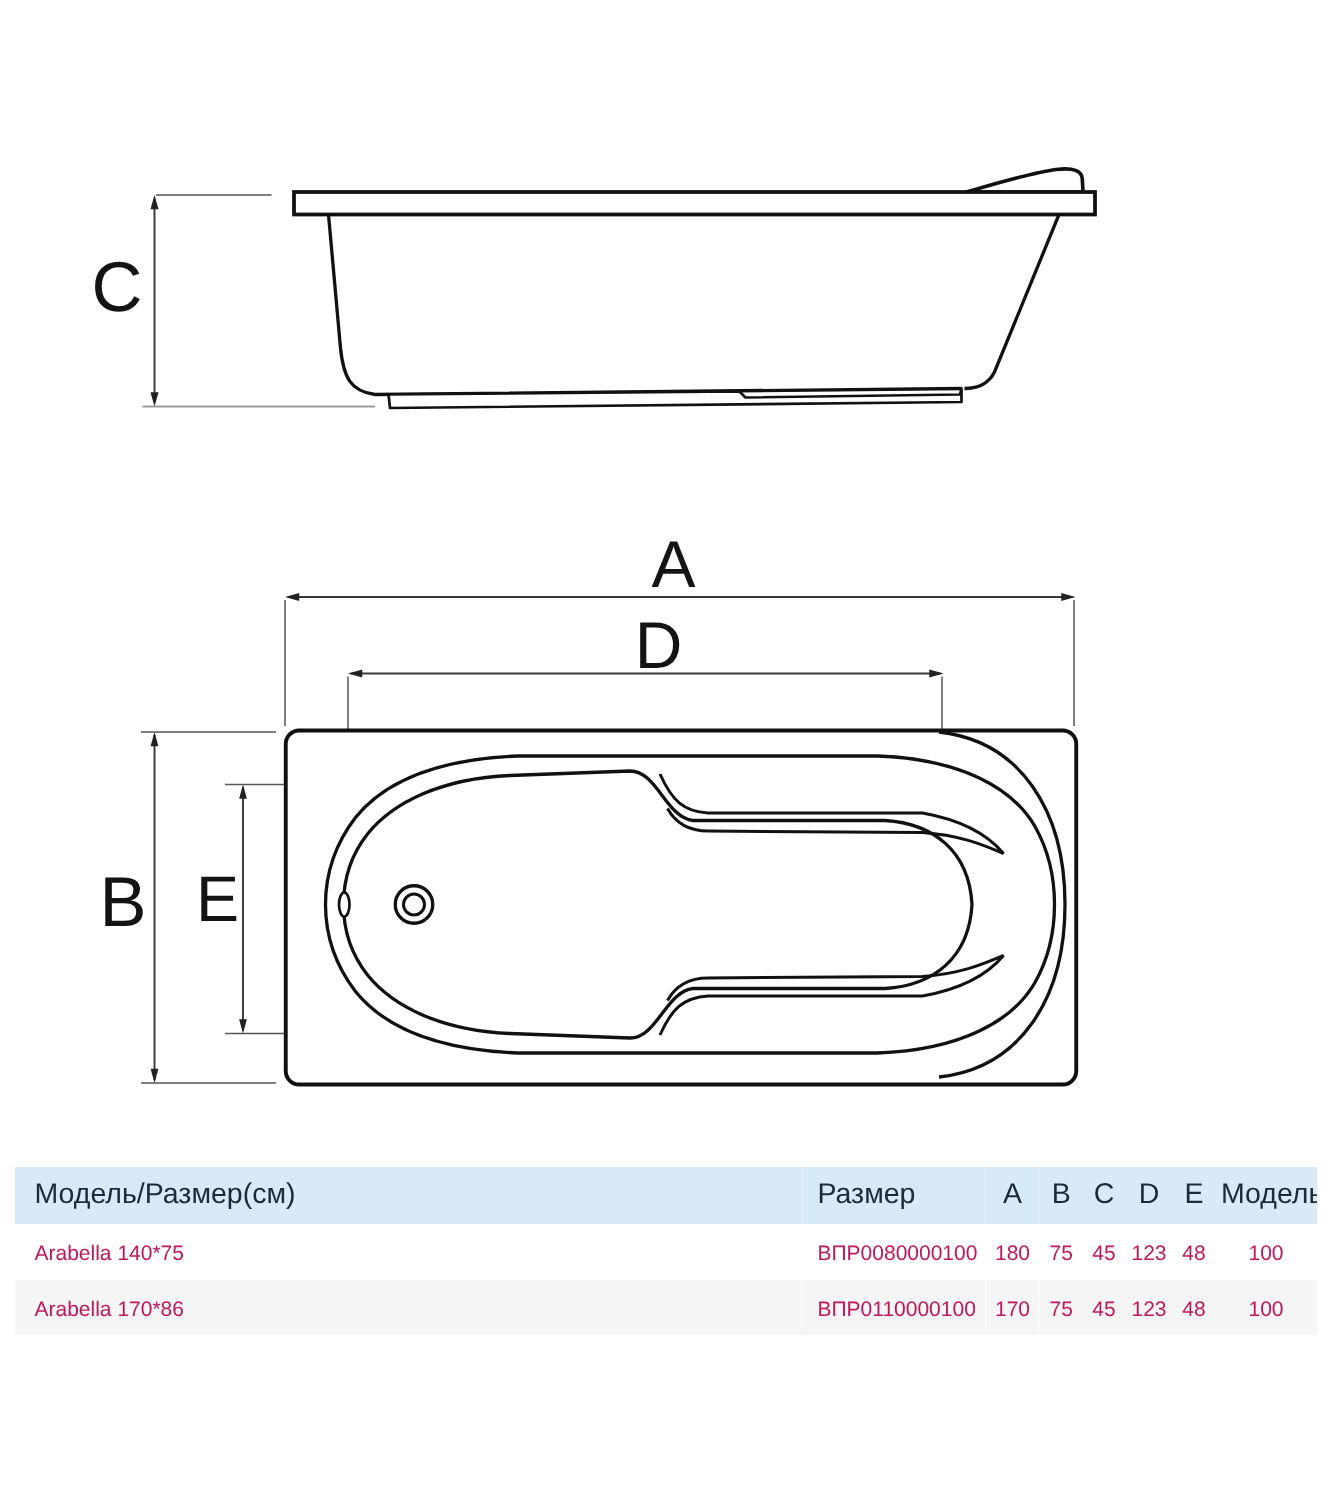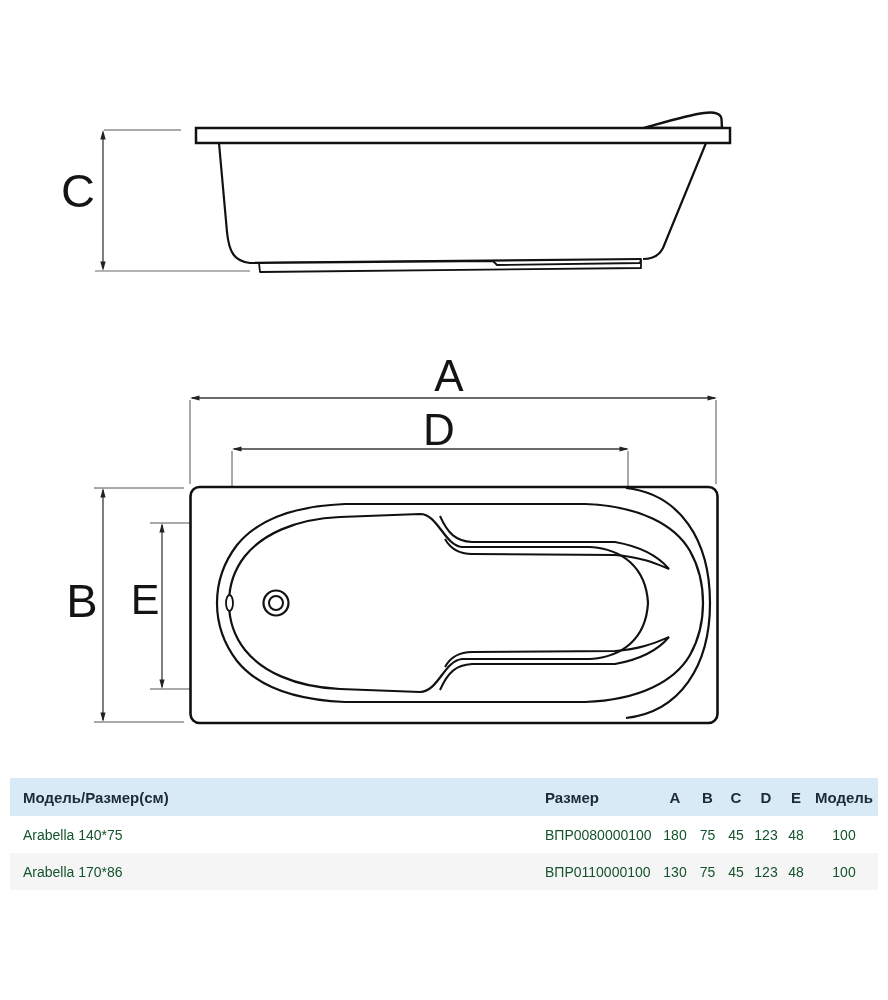--- a/index.html
+++ b/index.html
@@ -14,24 +14,24 @@
   }
   
   .spec-table-wrap{position:absolute;left:10px;top:778px;width:868px;}
   table.spec{border-collapse:collapse;width:868px;table-layout:fixed;}
   table.spec th,table.spec td{
     font-family:"Liberation Sans",sans-serif;
     padding:0 4px;vertical-align:middle;white-space:nowrap;overflow:hidden;
   }
   table.spec thead th{
     background:var(--table_header_bg,#d7eaf5);
-    color:#1c2b36;font-size:15px;font-weight:700;height:38px;
+    color:#1c2b36;font-size:19px;font-weight:400;height:38px;
   }
   table.spec tbody td{
-    color:#14532d;font-size:14px;font-weight:400;height:37px;
+    color:#be185d;font-size:14px;font-weight:400;height:37px;
   }
   table.spec tbody tr:nth-child(even){background:var(--row_alt_bg,#f5f5f5);}
   .col-model{text-align:left;padding-left:13px !important;}
   .col-article{text-align:left;padding-left:10px !important;}
   .col-num{text-align:center;}
 </style>
 </head>
 <body>
 
 <div id="stage">
@@ -147,21 +147,21 @@
           <td class="col-num">180</td>
           <td class="col-num">75</td>
           <td class="col-num">45</td>
           <td class="col-num">123</td>
           <td class="col-num">48</td>
           <td class="col-num">100</td>
         </tr>
         <tr>
           <td class="col-model">Arabella 170*86</td>
           <td class="col-article">ВПР0110000100</td>
-          <td class="col-num">130</td>
+          <td class="col-num">170</td>
           <td class="col-num">75</td>
           <td class="col-num">45</td>
           <td class="col-num">123</td>
           <td class="col-num">48</td>
           <td class="col-num">100</td>
         </tr>
       </tbody>
     </table>
   </div>
 

